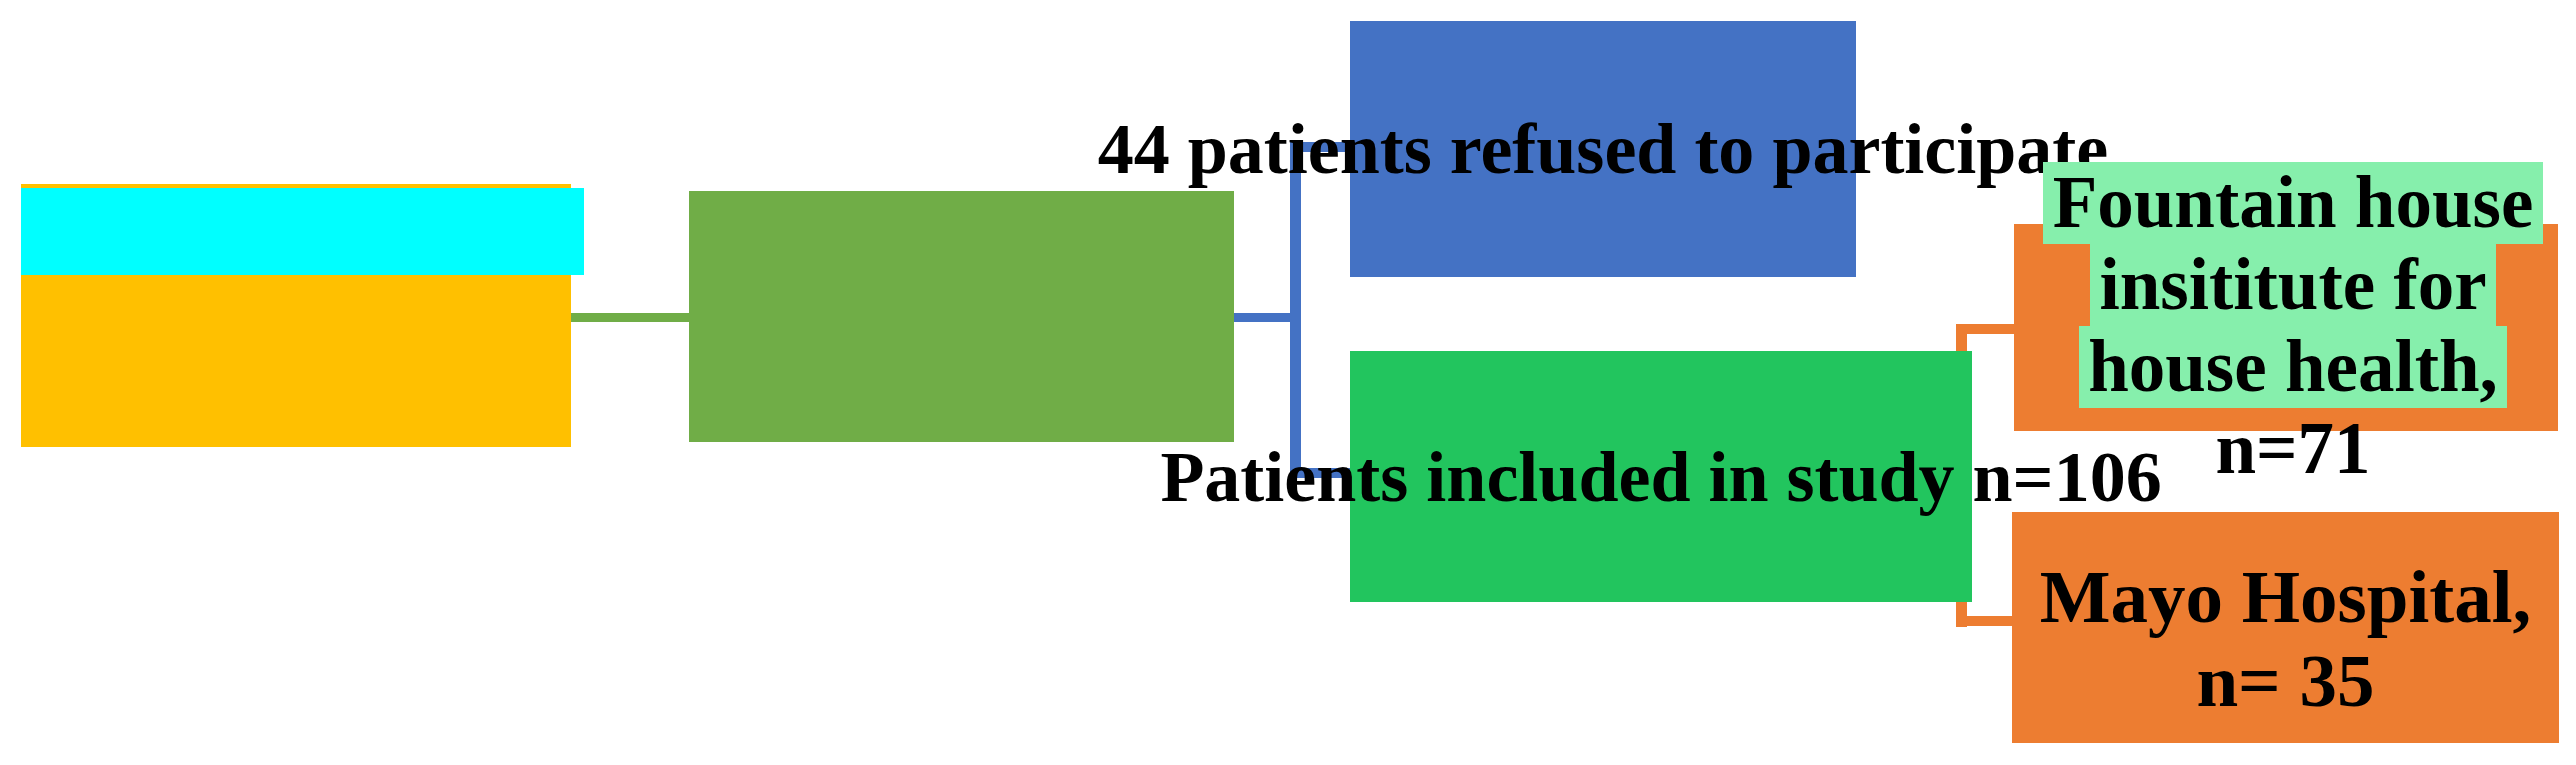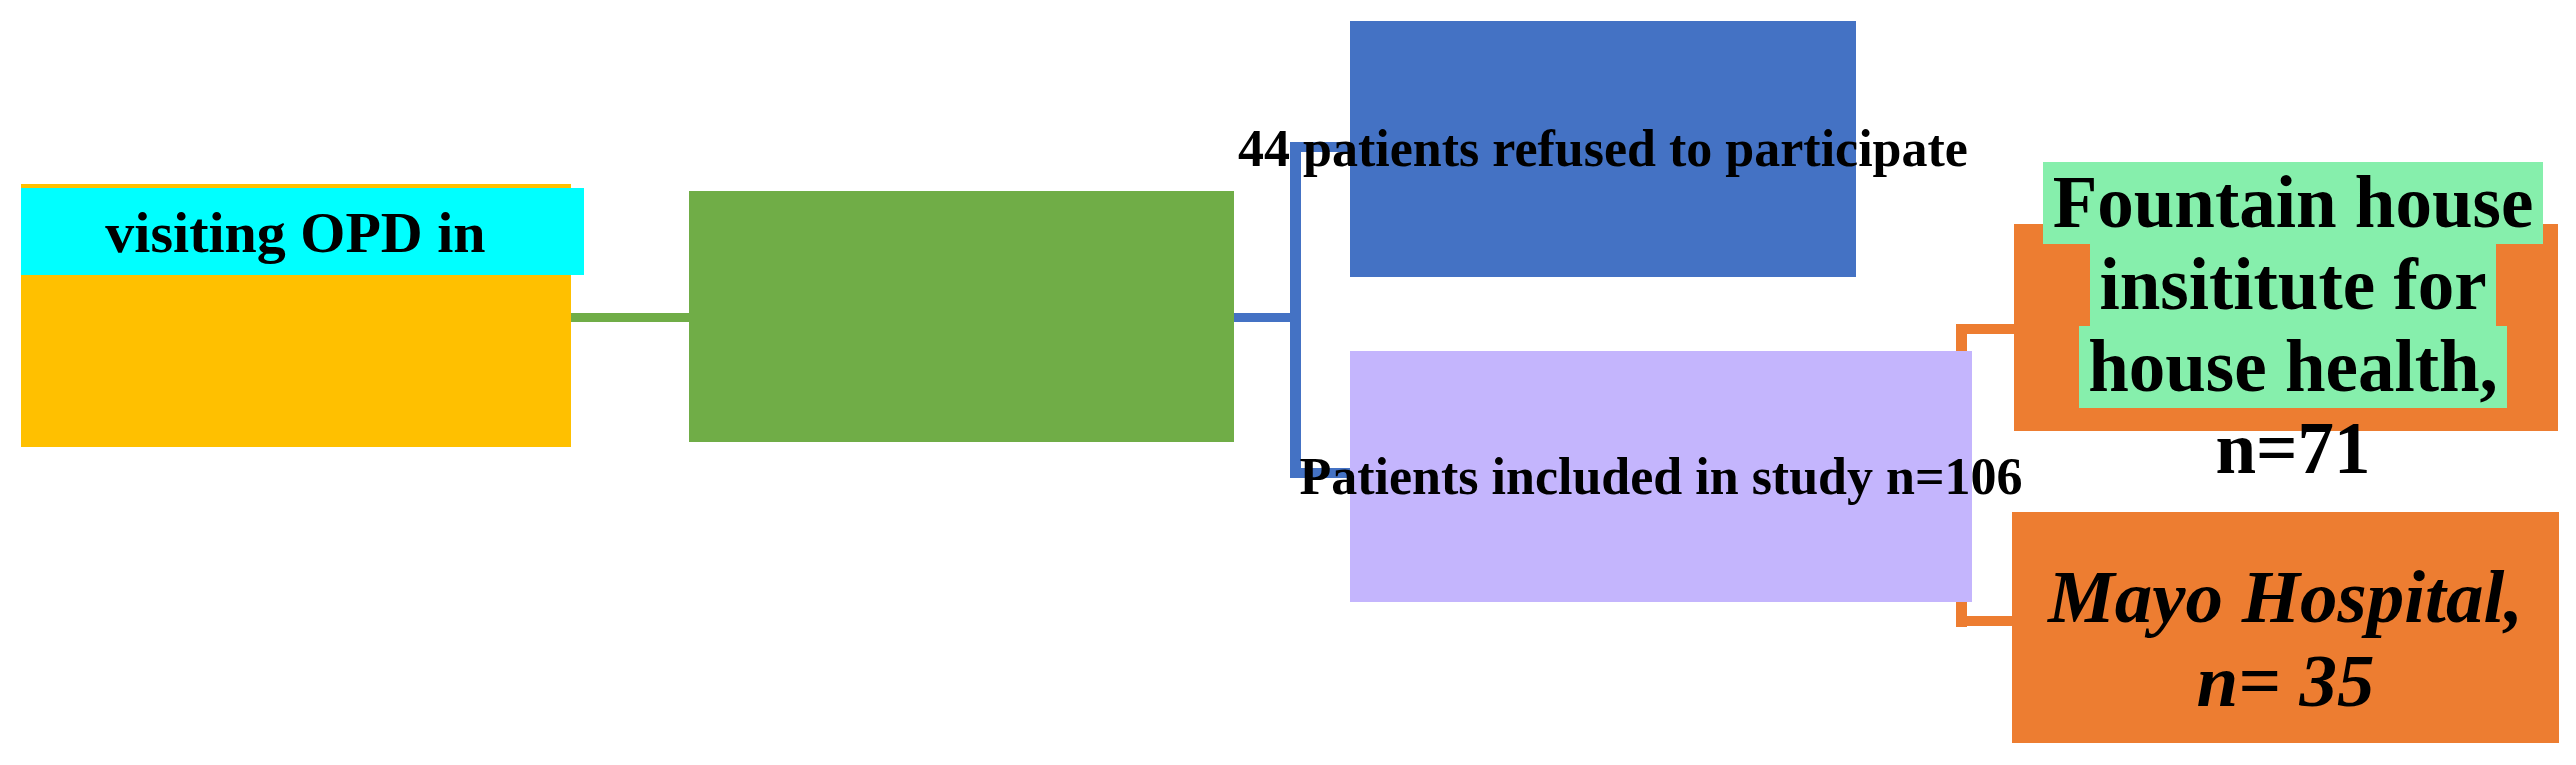--- a/index.html
+++ b/index.html
@@ -22,30 +22,30 @@
   .box-source-hl{left:20.5px;top:188px;width:563px;height:87px;background:#00FFFF;}
   .box-source-txt{left:20.5px;top:192px;width:550px;font-size:58px;line-height:82px;}
 
   
   .box-inclusion-rect{left:689px;top:191px;width:545px;height:251px;background:#70AD47;}
   .box-inclusion-txt{left:596px;top:166px;width:730px;font-size:75px;line-height:84px;}
 
   
   .box-refused-rect{left:1350px;top:21.4px;width:506px;height:256px;background:#4472C4;
     display:flex;align-items:center;justify-content:center;}
-  .box-included-rect{left:1350px;top:351px;width:622px;height:251px;background:#c4b5fd;
+  .box-included-rect{left:1350px;top:351px;width:622px;height:251px;background:#22c55e;
     display:flex;align-items:center;justify-content:center;}
-  .blue-inner{font-size:52px;line-height:84px;text-align:center;white-space:nowrap;}
+  .blue-inner{font-size:72px;line-height:84px;text-align:center;white-space:nowrap;}
 
   
   .box-fountain-rect{left:2014px;top:224px;width:544px;height:207px;background:#ED7D31;}
   .box-fountain-txt{left:1995px;top:162px;width:596px;font-size:73px;line-height:82px;}
   .box-fountain-txt .hl{background:#86efac;display:inline-block;line-height:82px;padding:0 9.3px;}
   .box-mayo-rect{left:2012px;top:512px;width:547px;height:231px;background:#ED7D31;}
-  .box-mayo-txt{left:2012px;top:555px;width:547px;font-size:75px;line-height:84px;font-style:italic;}
+  .box-mayo-txt{left:2012px;top:555px;width:547px;font-size:75px;line-height:84px;}
 
   
   .green-line{left:571px;top:313px;width:118px;height:9.3px;background:#70AD47;}
   .blue-stem{left:1234px;top:313px;width:56px;height:9.3px;background:#4472C4;}
   .blue-vert{left:1290px;top:142px;width:11.2px;height:336px;background:#4472C4;}
   .blue-arm-top{left:1301px;top:142px;width:49px;height:10.2px;background:#4472C4;}
   .blue-arm-bot{left:1301px;top:468px;width:49px;height:10.2px;background:#4472C4;}
   .orange-stem{left:1893px;top:474px;width:62px;height:10.2px;background:#ED7D31;}
   .orange-vert{left:1956px;top:324px;width:11.2px;height:303px;background:#ED7D31;}
   .orange-arm-top{left:1967px;top:324px;width:47px;height:10.2px;background:#ED7D31;}
@@ -62,21 +62,20 @@
   <div class="conn blue-arm-top"></div>
   <div class="conn blue-arm-bot"></div>
   <div class="conn orange-stem"></div>
   <div class="conn orange-vert"></div>
   <div class="conn orange-arm-top"></div>
   <div class="conn orange-arm-bot"></div>
 
   <div class="rect box-source-rect"></div>
   <div class="rect box-source-hl"></div>
   <div class="txt box-source-txt">
-    <span class="line">visiting OPD in</span>
   </div>
 
   <div class="rect box-inclusion-rect"></div>
 
   <div class="rect box-refused-rect">
     <div class="blue-inner">
       <span class="line">44 patients</span>
       <span class="line">refused to</span>
       <span class="line">participate</span>
     </div>

